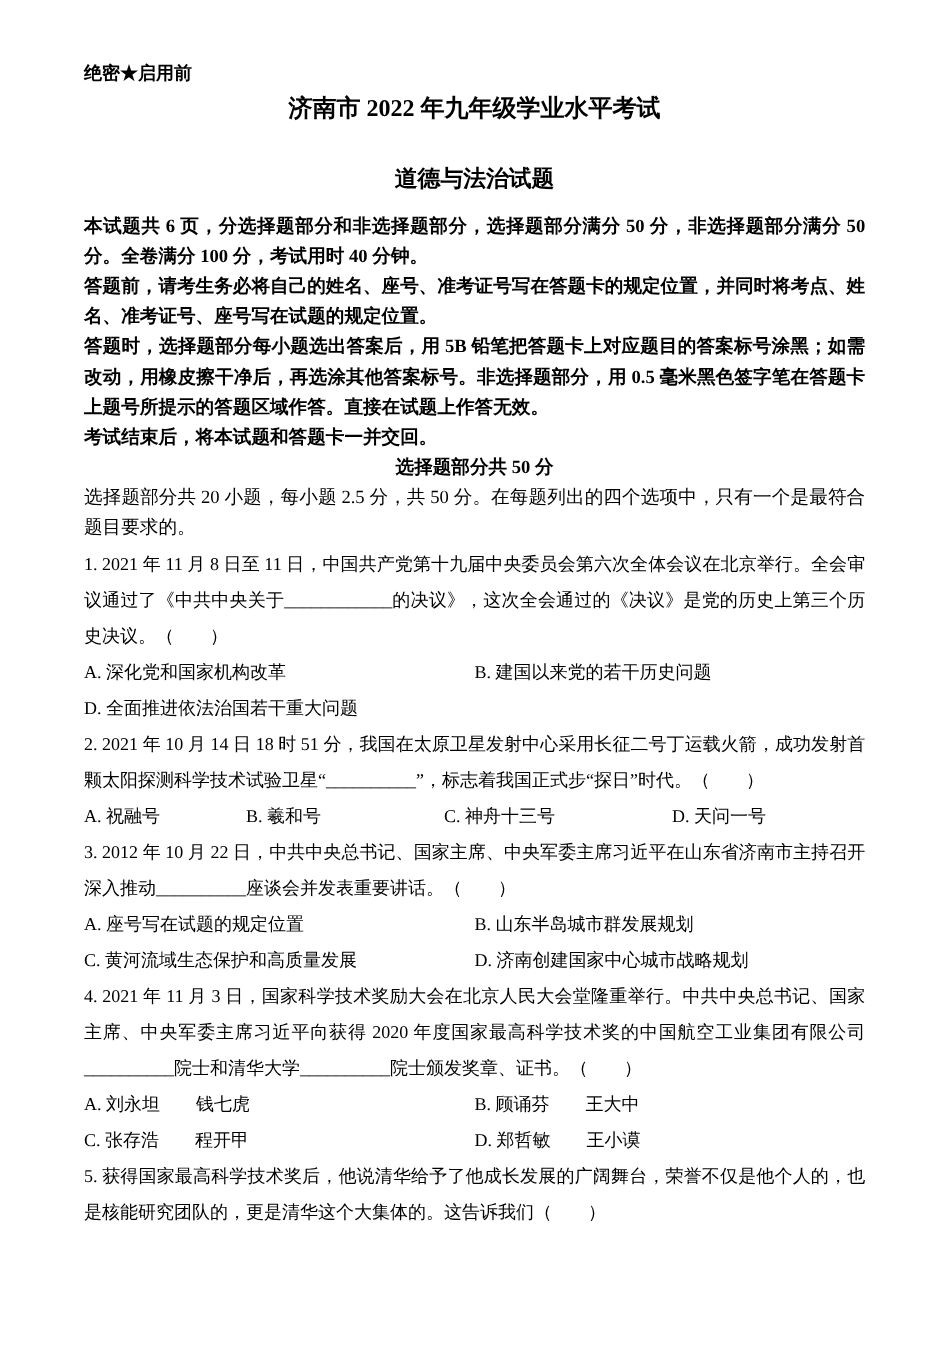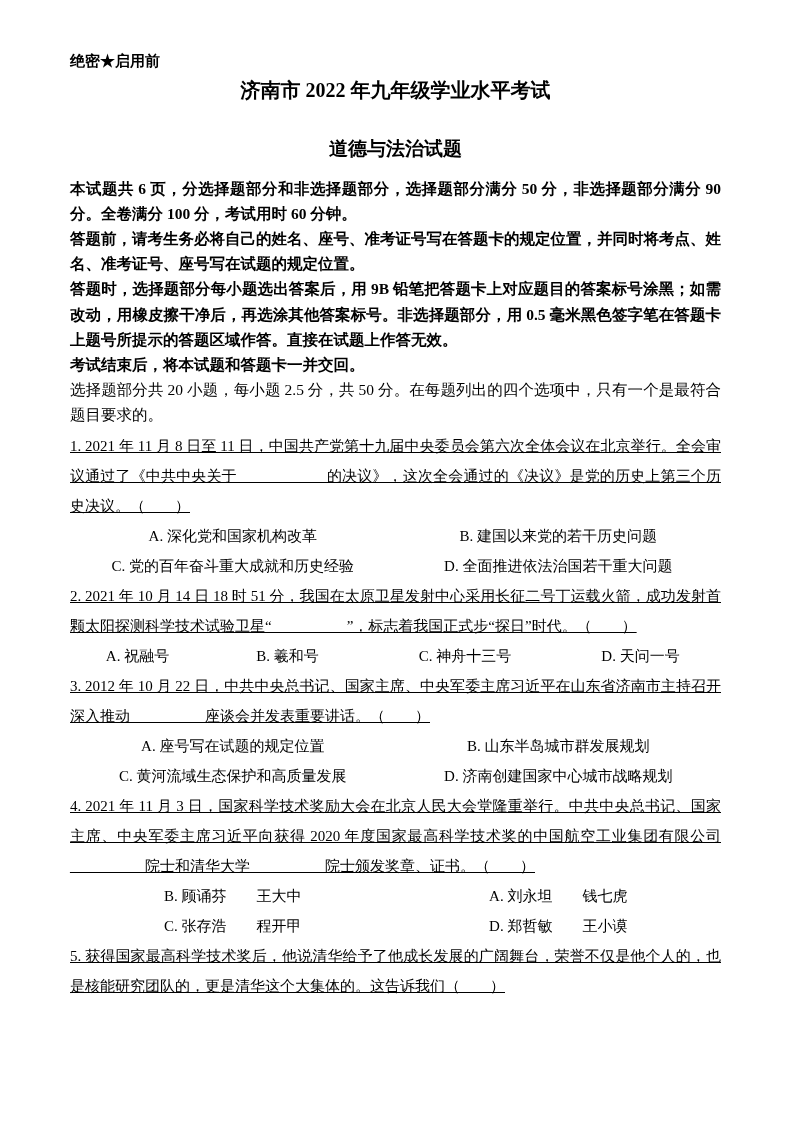--- a/index.html
+++ b/index.html
@@ -56,61 +56,59 @@
     margin: 0 0 4px 0;
     text-align: justify;
   }
   .question {
     font-size: 15px;
     line-height: 2.0;
   }
   .stem {
     margin: 0;
     text-align: justify;
-    text-decoration: underline;
   }
   .opts-two-col {
     display: grid;
     grid-template-columns: 1fr 1fr;
     column-gap: 0;
   }
   .opts-row {
     display: grid;
     grid-template-columns: 135px 165px 190px auto;
   }
   .opt {
     white-space: nowrap;
-    text-align: center;
   }
 </style>
 </head>
 <body>
 
 <div class="page">
 
   <div class="classification">绝密★启用前</div>
 
   <h1 class="title">济南市 2022 年九年级学业水平考试</h1>
 
   <h2 class="subtitle">道德与法治试题</h2>
 
-  <p class="instr">本试题共 6 页，分选择题部分和非选择题部分，选择题部分满分 50 分，非选择题部分满分 90 分。全卷满分 100 分，考试用时 60 分钟。</p>
+  <p class="instr">本试题共 6 页，分选择题部分和非选择题部分，选择题部分满分 50 分，非选择题部分满分 50 分。全卷满分 100 分，考试用时 40 分钟。</p>
   <p class="instr">答题前，请考生务必将自己的姓名、座号、准考证号写在答题卡的规定位置，并同时将考点、姓名、准考证号、座号写在试题的规定位置。</p>
-  <p class="instr">答题时，选择题部分每小题选出答案后，用 9B 铅笔把答题卡上对应题目的答案标号涂黑；如需改动，用橡皮擦干净后，再选涂其他答案标号。非选择题部分，用 0.5 毫米黑色签字笔在答题卡上题号所提示的答题区域作答。直接在试题上作答无效。</p>
+  <p class="instr">答题时，选择题部分每小题选出答案后，用 5B 铅笔把答题卡上对应题目的答案标号涂黑；如需改动，用橡皮擦干净后，再选涂其他答案标号。非选择题部分，用 0.5 毫米黑色签字笔在答题卡上题号所提示的答题区域作答。直接在试题上作答无效。</p>
   <p class="instr">考试结束后，将本试题和答题卡一并交回。</p>
 
+  <div class="section-heading">选择题部分共 50 分</div>
 
   <p class="section-note">选择题部分共 20 小题，每小题 2.5 分，共 50 分。在每题列出的四个选项中，只有一个是最符合题目要求的。</p>
 
   <div class="question">
     <p class="stem">1. 2021 年 11 月 8 日至 11 日，中国共产党第十九届中央委员会第六次全体会议在北京举行。全会审议通过了《中共中央关于____________的决议》，这次全会通过的《决议》是党的历史上第三个历史决议。（　　）</p>
     <div class="opts-two-col">
       <span class="opt">A. 深化党和国家机构改革</span>
       <span class="opt">B. 建国以来党的若干历史问题</span>
-      <span class="opt">C. 党的百年奋斗重大成就和历史经验</span>
       <span class="opt">D. 全面推进依法治国若干重大问题</span>
     </div>
   </div>
 
   <div class="question">
     <p class="stem">2. 2021 年 10 月 14 日 18 时 51 分，我国在太原卫星发射中心采用长征二号丁运载火箭，成功发射首颗太阳探测科学技术试验卫星“__________”，标志着我国正式步“探日”时代。（　　）</p>
     <div class="opts-row">
       <span class="opt">A. 祝融号</span>
       <span class="opt">B. 羲和号</span>
       <span class="opt">C. 神舟十三号</span>
@@ -124,22 +122,22 @@
       <span class="opt">A. 座号写在试题的规定位置</span>
       <span class="opt">B. 山东半岛城市群发展规划</span>
       <span class="opt">C. 黄河流域生态保护和高质量发展</span>
       <span class="opt">D. 济南创建国家中心城市战略规划</span>
     </div>
   </div>
 
   <div class="question">
     <p class="stem">4. 2021 年 11 月 3 日，国家科学技术奖励大会在北京人民大会堂隆重举行。中共中央总书记、国家主席、中央军委主席习近平向获得 2020 年度国家最高科学技术奖的中国航空工业集团有限公司__________院士和清华大学__________院士颁发奖章、证书。（　　）</p>
     <div class="opts-two-col">
+      <span class="opt">A. 刘永坦　　钱七虎</span>
       <span class="opt">B. 顾诵芬　　王大中</span>
-      <span class="opt">A. 刘永坦　　钱七虎</span>
       <span class="opt">C. 张存浩　　程开甲</span>
       <span class="opt">D. 郑哲敏　　王小谟</span>
     </div>
   </div>
 
   <div class="question">
     <p class="stem">5. 获得国家最高科学技术奖后，他说清华给予了他成长发展的广阔舞台，荣誉不仅是他个人的，也是核能研究团队的，更是清华这个大集体的。这告诉我们（　　）</p>
   </div>
 
 </div>

